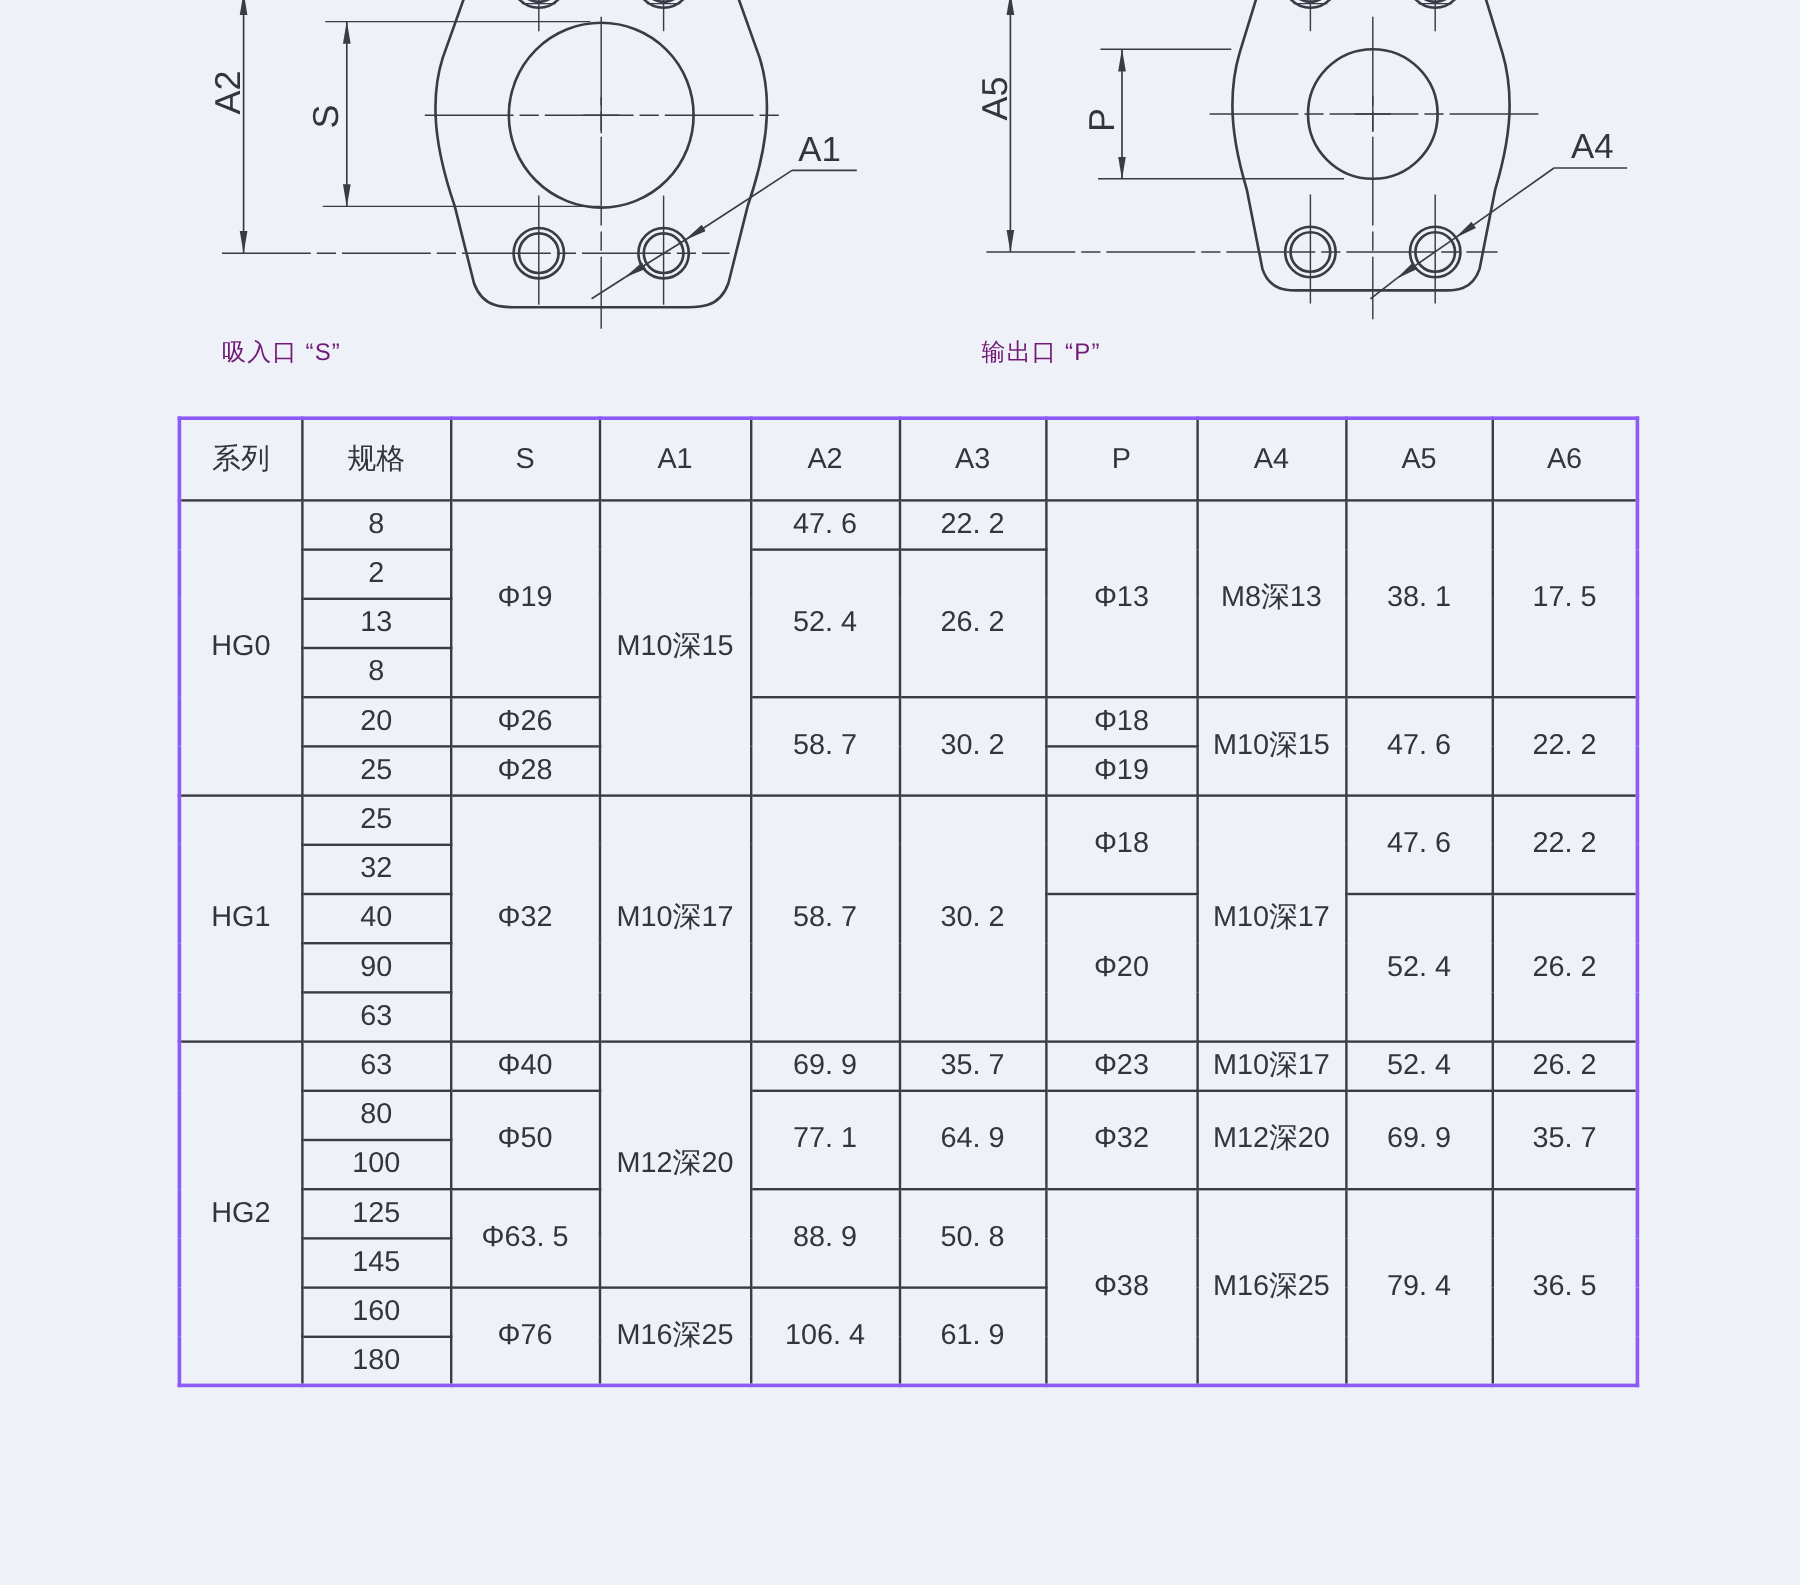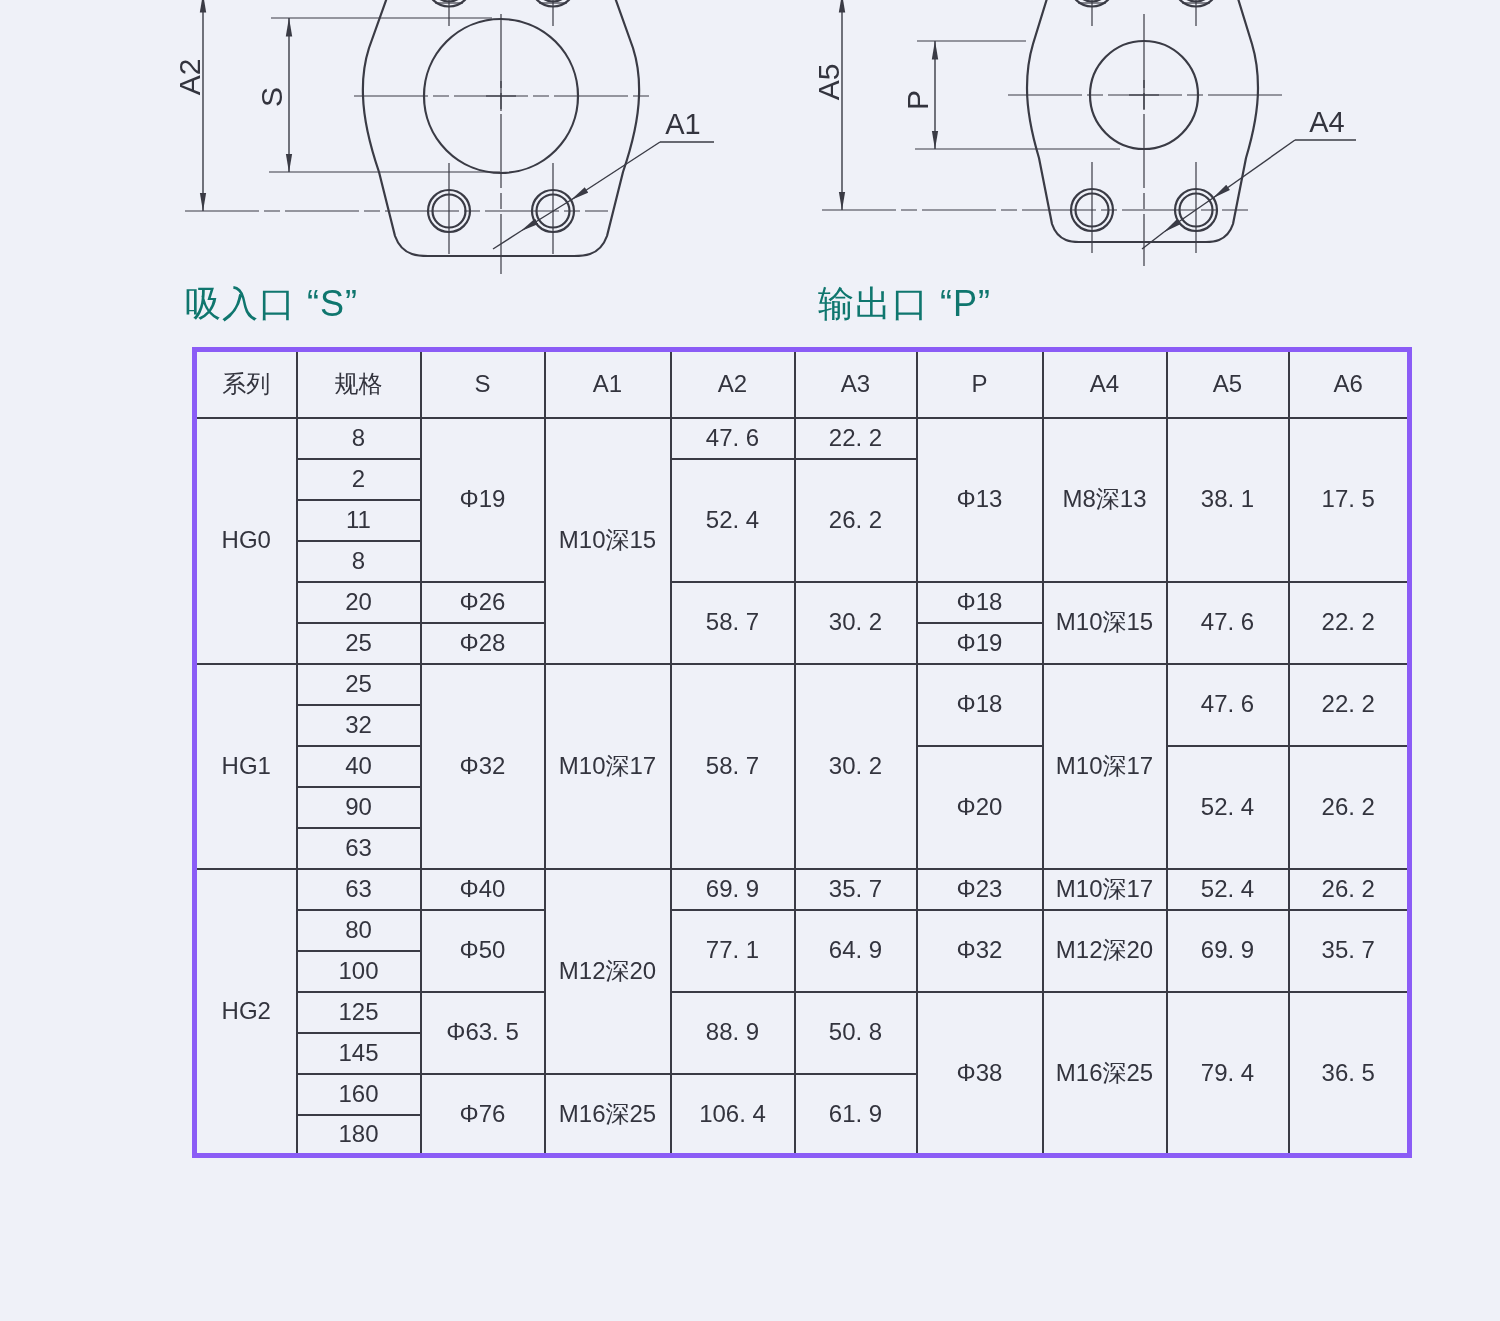--- a/index.html
+++ b/index.html
@@ -11,31 +11,30 @@
   }
   
   .diagram-svg{position:absolute;left:0;top:0;display:block;}
   .ol{stroke:#3a3b45;stroke-width:2.2;fill:none;stroke-linejoin:round;}
   .thin{stroke:#3a3b45;stroke-width:1.2;fill:none;}
   .cl{stroke:#3a3b45;stroke-width:1.2;fill:none;stroke-dasharray:74 5 16 5;}
   .dim{stroke:#3a3b45;stroke-width:1.4;fill:none;}
   .dimtxt{fill:#33343e;font-size:30px;font-family:"Liberation Sans","DejaVu Sans",sans-serif;}
   .callouttxt{fill:#33343e;font-size:29px;font-family:"Liberation Sans","DejaVu Sans",sans-serif;}
   .caption{
-    position:absolute;top:280px;font-size:36px;color:#0f766e;
+    position:absolute;top:280px;font-size:20px;color:#701a75;
     letter-spacing:1px;white-space:nowrap;
   }
   .caption.left{left:185px;}
   .caption.right{left:818px;}
   
   .tbl-wrap{position:absolute;left:148px;top:347px;width:1215px;}
   table.dims{
     border-collapse:collapse;table-layout:fixed;width:1215px;
-    border:5px solid #8b5cf6;
-    margin-left:44px;
+    border:3px solid #8b5cf6;
   }
   table.dims th,table.dims td{
     border:2px solid #3a3b45;
     text-align:center;vertical-align:middle;
     font-weight:normal;font-size:24px;color:#33343e;
     padding:0;line-height:1.1;white-space:nowrap;overflow:hidden;
   }
   table.dims thead tr{height:68px;}
   table.dims tbody tr{height:41px;}
 </style>
@@ -200,21 +199,21 @@
           <td rowspan="4">M8深13</td>
           <td rowspan="4">38. 1</td>
           <td rowspan="4">17. 5</td>
         </tr>
         <tr>
           <td>2</td>
           <td rowspan="3">52. 4</td>
           <td rowspan="3">26. 2</td>
         </tr>
         <tr>
-          <td>11</td>
+          <td>13</td>
         </tr>
         <tr>
           <td>8</td>
         </tr>
         <tr>
           <td>20</td>
           <td>Φ26</td>
           <td rowspan="2">58. 7</td>
           <td rowspan="2">30. 2</td>
           <td>Φ18</td>

